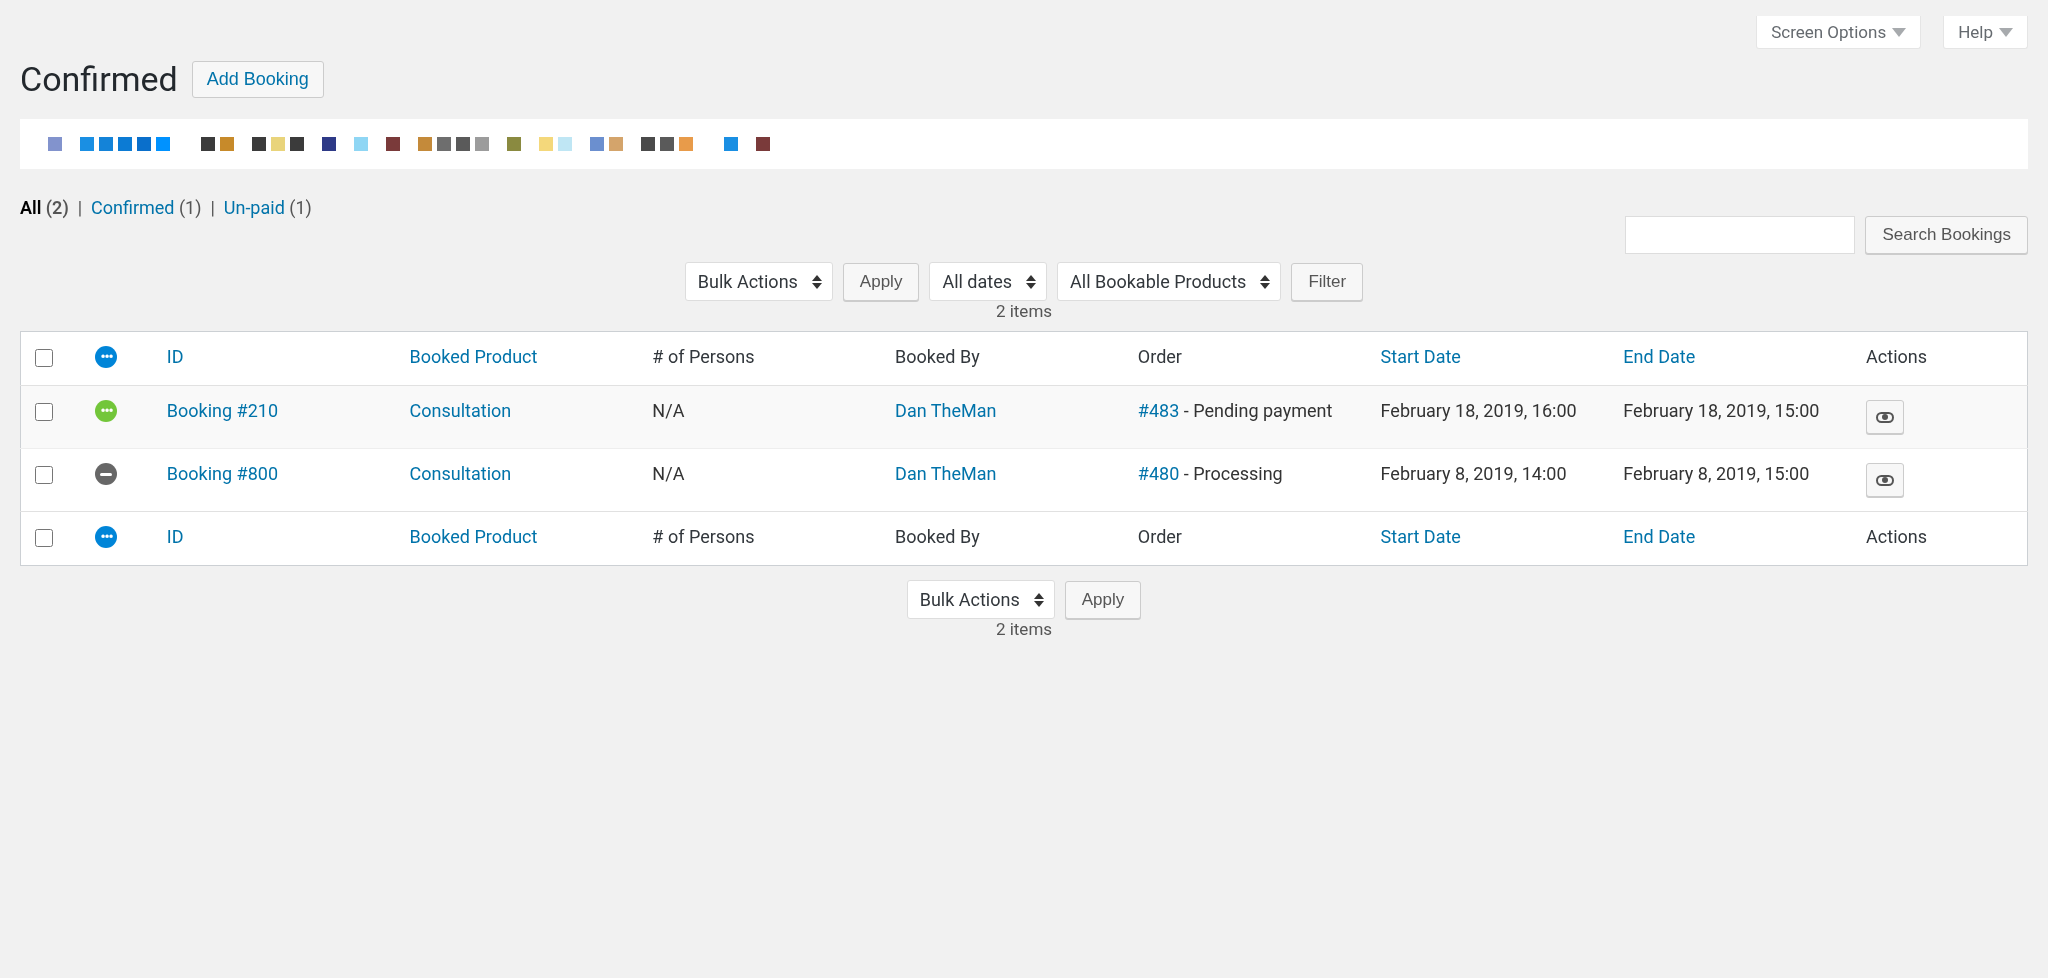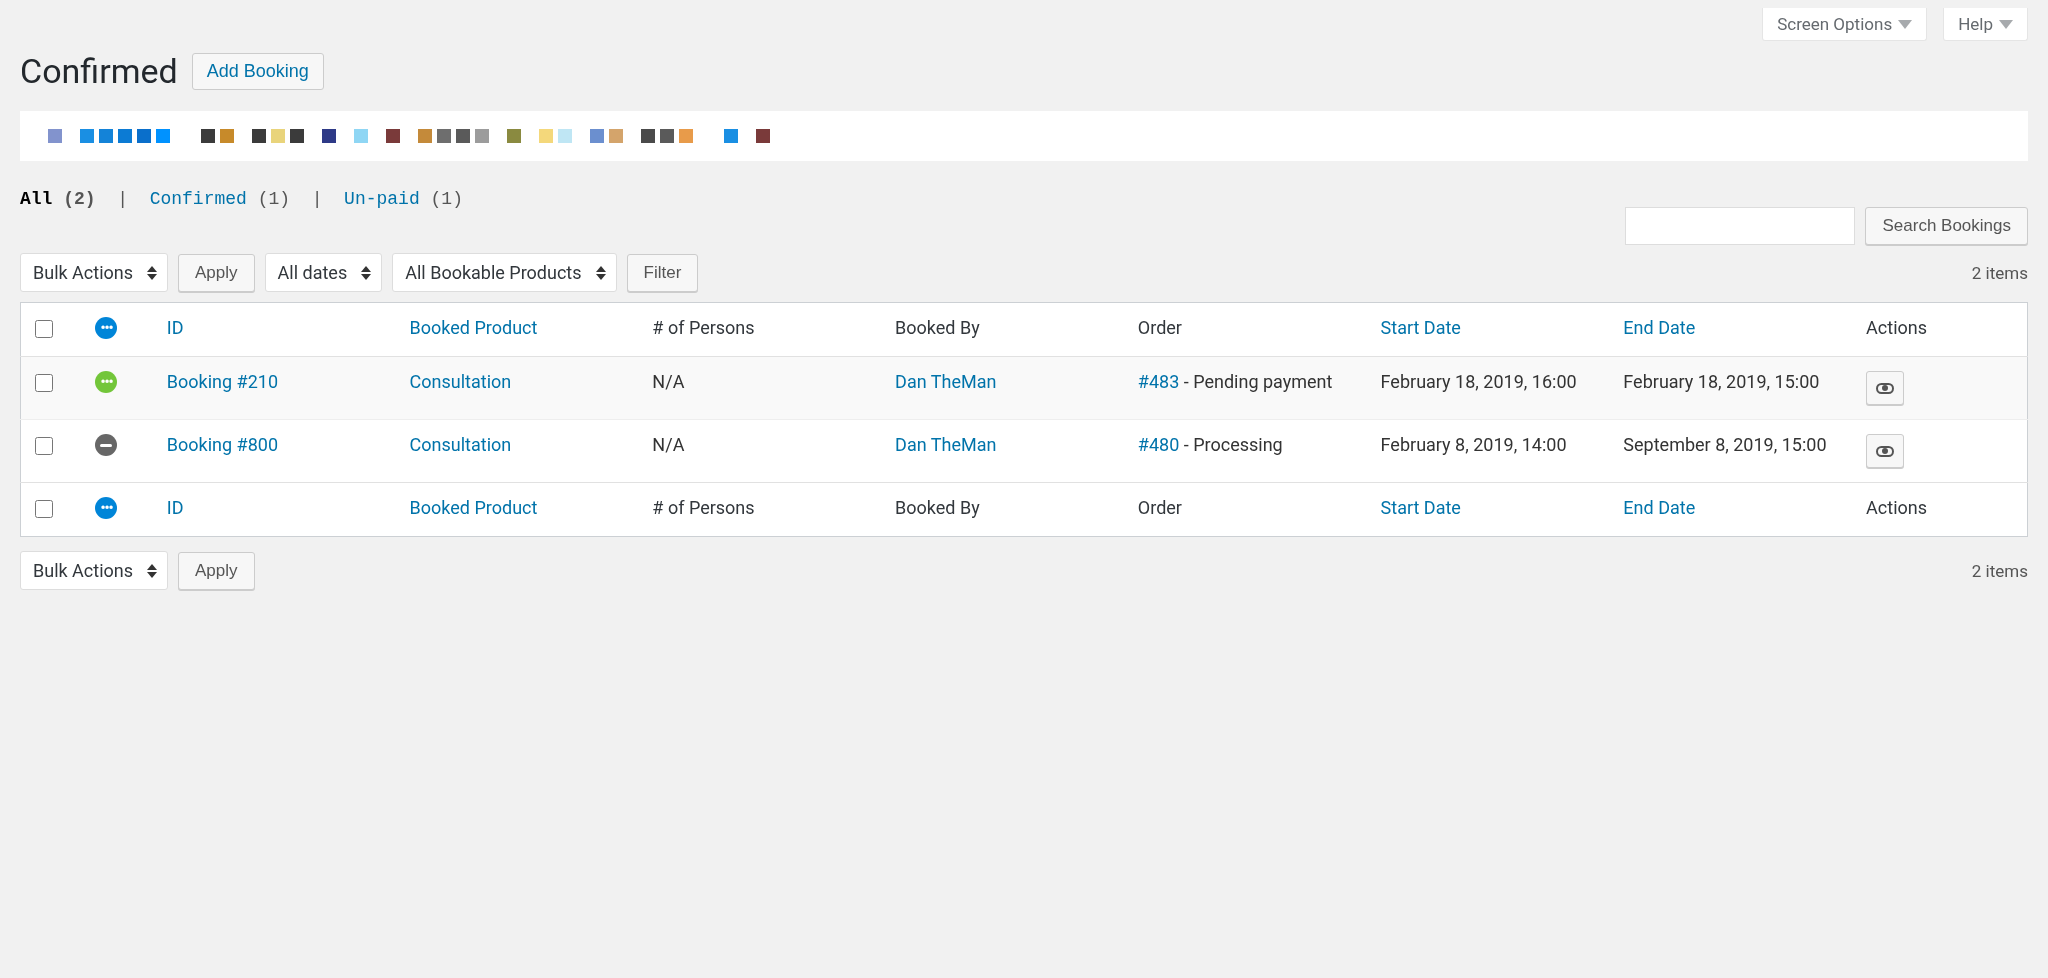--- a/index.html
+++ b/index.html
@@ -10,22 +10,22 @@
     font-family: -apple-system, BlinkMacSystemFont, "Segoe UI", Roboto, sans-serif;
     font-size: 17px;
     color: #333;
   }
   .wrap {
     padding: 0 20px 20px 20px;
   }
   .top-tabs {
     display: flex;
     justify-content: flex-end;
-    gap: 16px;
-    padding-top: 8px;
+    gap: 22px;
+    padding-top: 16px;
   }
   .top-tab-btn {
     background: #fff;
     border: 1px solid #e5e5e5;
     border-top: none;
     border-radius: 0 0 3px 3px;
     padding: 6px 14px;
     font-size: 17px;
     color: #656a6f;
     cursor: pointer;
@@ -69,30 +69,30 @@
   .color-strip-inner {
     display: flex;
     gap: 5px;
     align-items: center;
   }
   .swatch { width: 14px; height: 14px; display:inline-block; }
   .subsubsub {
     margin: 28px 0 4px 0;
     font-size: 18px;
     color: #555;
-    font-family: Liberation Mono, monospace;
   }
   .subsubsub .current { font-weight: 600; color: #000; }
   .subsubsub a { color: #0073aa; text-decoration: none; }
   .subsubsub .count { color: #555; }
   .tablenav {
     display: flex;
     align-items: center;
     justify-content: space-between;
     margin: 8px 0;
+    flex-direction: column;
   }
   .tablenav-left { display: flex; align-items: center; gap: 10px; }
   .tablenav-right { display: flex; align-items: center; gap: 10px; }
   .select-control {
     background: #fff;
     border: 1px solid #ddd;
     border-radius: 3px;
     padding: 8px 34px 8px 12px;
     font-size: 18px;
     position: relative;
@@ -354,21 +354,21 @@
             <span class="status-dot gray">
               <span class="minus"></span>
             </span>
           </td>
           <td><a href="#">Booking #800</a></td>
           <td><a href="#">Consultation</a></td>
           <td>N/A</td>
           <td><a href="#">Dan TheMan</a></td>
           <td><a href="#">#480</a> - Processing</td>
           <td>February 8, 2019, 14:00</td>
-          <td>September 8, 2019, 15:00</td>
+          <td>February 8, 2019, 15:00</td>
           <td>
             <div class="action-btn">
               <span class="eye-icon"></span>
             </div>
           </td>
         </tr>
       </tbody>
     <tfoot>
       <tr>
         <th class="check-col"><input type="checkbox" style=""></th>

